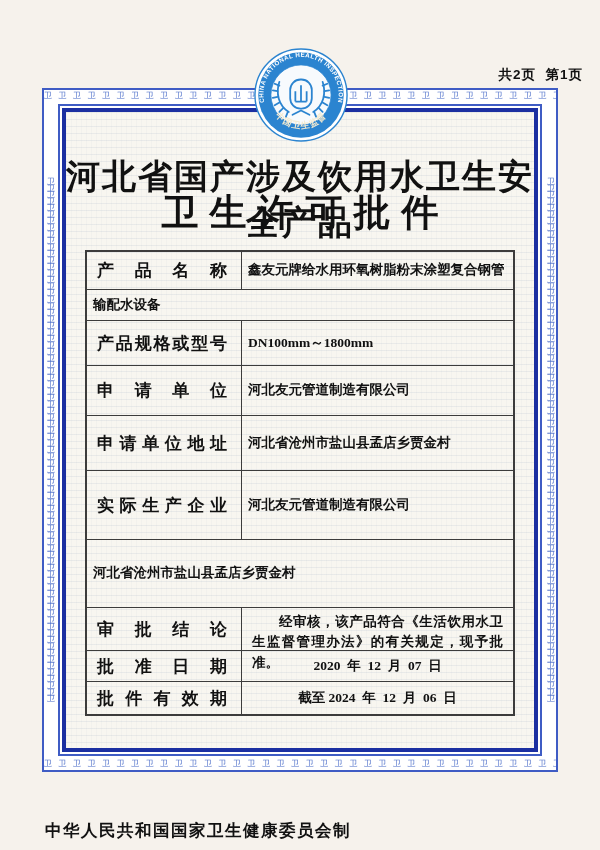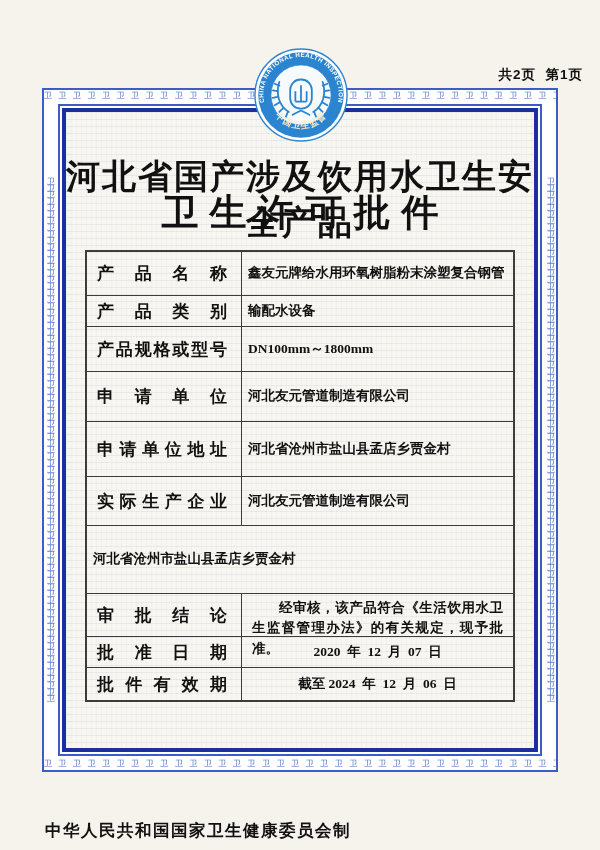--- a/index.html
+++ b/index.html
@@ -47,26 +47,26 @@
     position:absolute;left:60px;top:188px;width:480px;text-align:center;
     font-size:37px;font-weight:700;letter-spacing:11px;text-indent:11px;
   }
   
   .table{
     position:absolute;left:85px;top:250px;width:430px;
     border:2px solid #3c3c3c;box-sizing:border-box;background:transparent;
   }
   .trow{display:flex;border-bottom:1px solid #3c3c3c;box-sizing:border-box;}
   .trow:last-child{border-bottom:none;}
-  .trow:nth-child(1){height:44px}
+  .trow:nth-child(1){height:38px}
   .trow:nth-child(2){height:31px}
   .trow:nth-child(3){height:45px}
   .trow:nth-child(4){height:50px}
   .trow:nth-child(5){height:55px}
-  .trow:nth-child(6){height:49px}
+  .trow:nth-child(6){height:69px}
   .trow:nth-child(7){height:68px}
   .trow:nth-child(8){height:43px}
   .trow:nth-child(9){height:31px}
   .trow:nth-child(10){height:32px}
   .trow:nth-child(11){height:36px}
   .label{
     width:155px;flex:0 0 155px;border-right:1px solid #3c3c3c;box-sizing:border-box;
     display:flex;align-items:center;
     font-family:"Liberation Sans","DejaVu Sans",sans-serif;
     font-size:17px;font-weight:700;
@@ -109,23 +109,20 @@
   <div class="title2">卫生许可批件</div>
 
   <div class="table">
     <div class="trow">
       <div class="label">
           <span>产品名称</span>
         </div>
       <div class="value">鑫友元牌给水用环氧树脂粉末涂塑复合钢管</div>
     </div>
     <div class="trow">
-      <div class="label">
-          <span>产品类别</span>
-        </div>
       <div class="value">输配水设备</div>
     </div>
     <div class="trow">
       <div class="label">
           <span>产品规格或型号</span>
         </div>
       <div class="value">DN100mm～1800mm</div>
     </div>
     <div class="trow">
       <div class="label">

